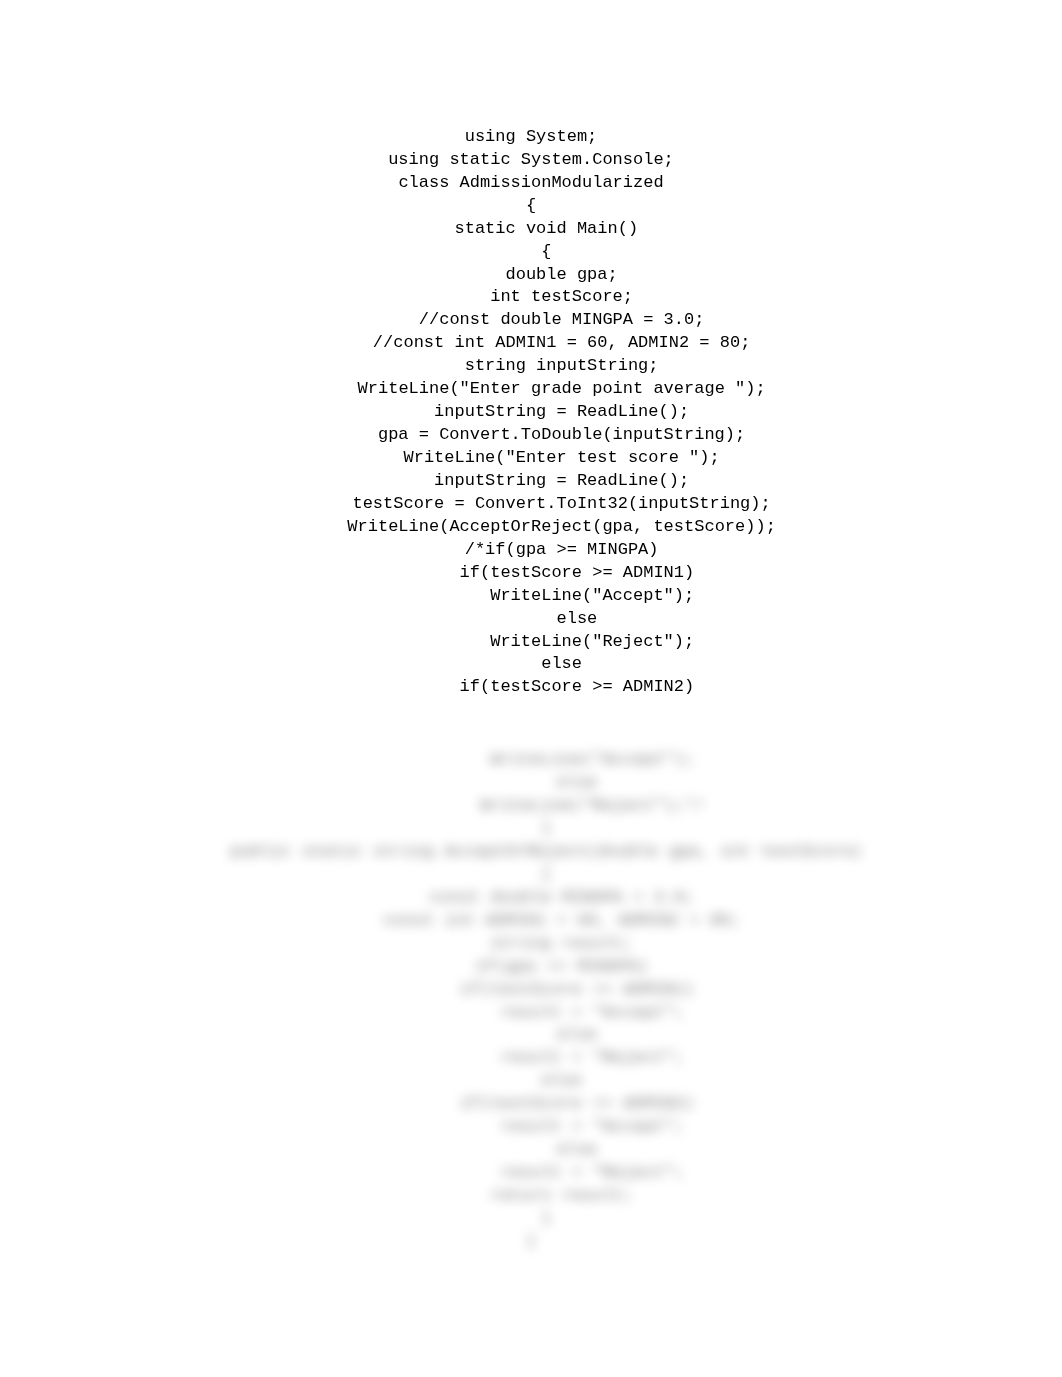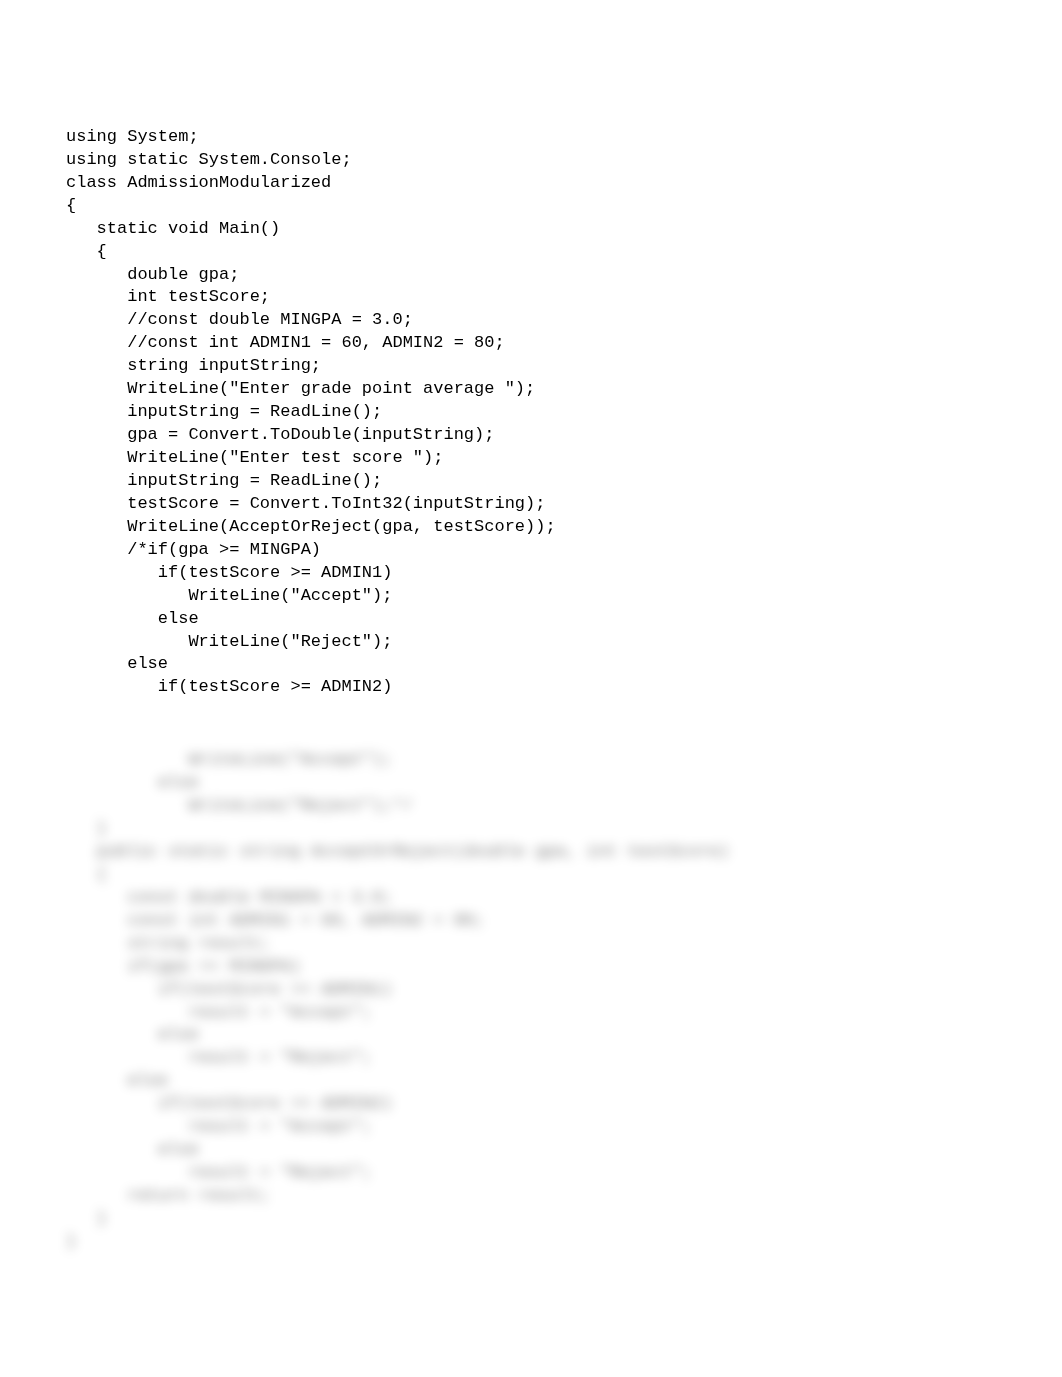--- a/index.html
+++ b/index.html
@@ -8,22 +8,23 @@
     width: 1062px;
     height: 1377px;
     background: #ffffff;
     font-family: "Courier New", Courier, monospace;
     font-size: 17px;
     line-height: 1.35;
     color: #000;
     overflow: hidden;
   }
   .page {
-    padding: 80px 40px 40px 66px;
+    padding: 80px 40px 40px 40px;
     white-space: pre;
+    text-align: center;
   }
   .code-line {
     display: block;
   }
   .blurred-block {
     filter: blur(6px);
     opacity: 0.55;
     margin-top: 4px;
   }
 </style>

